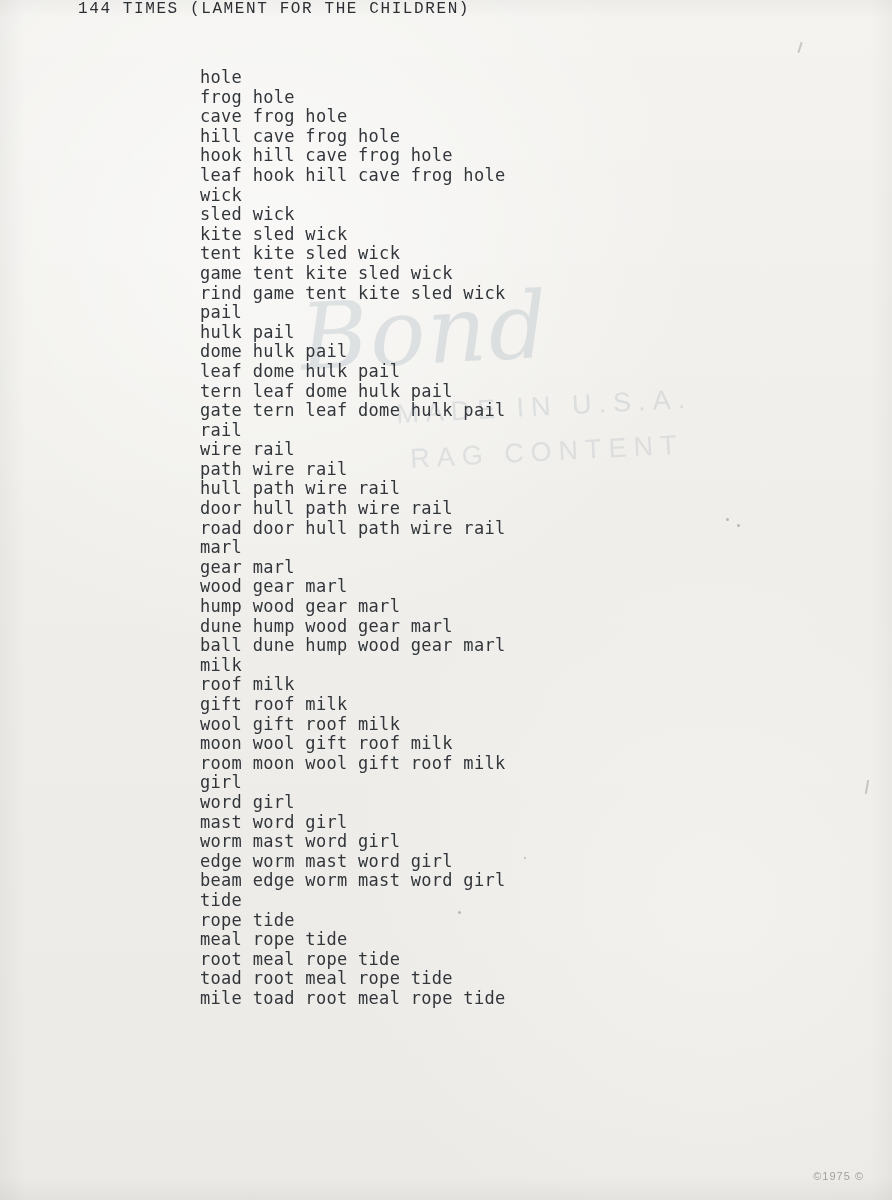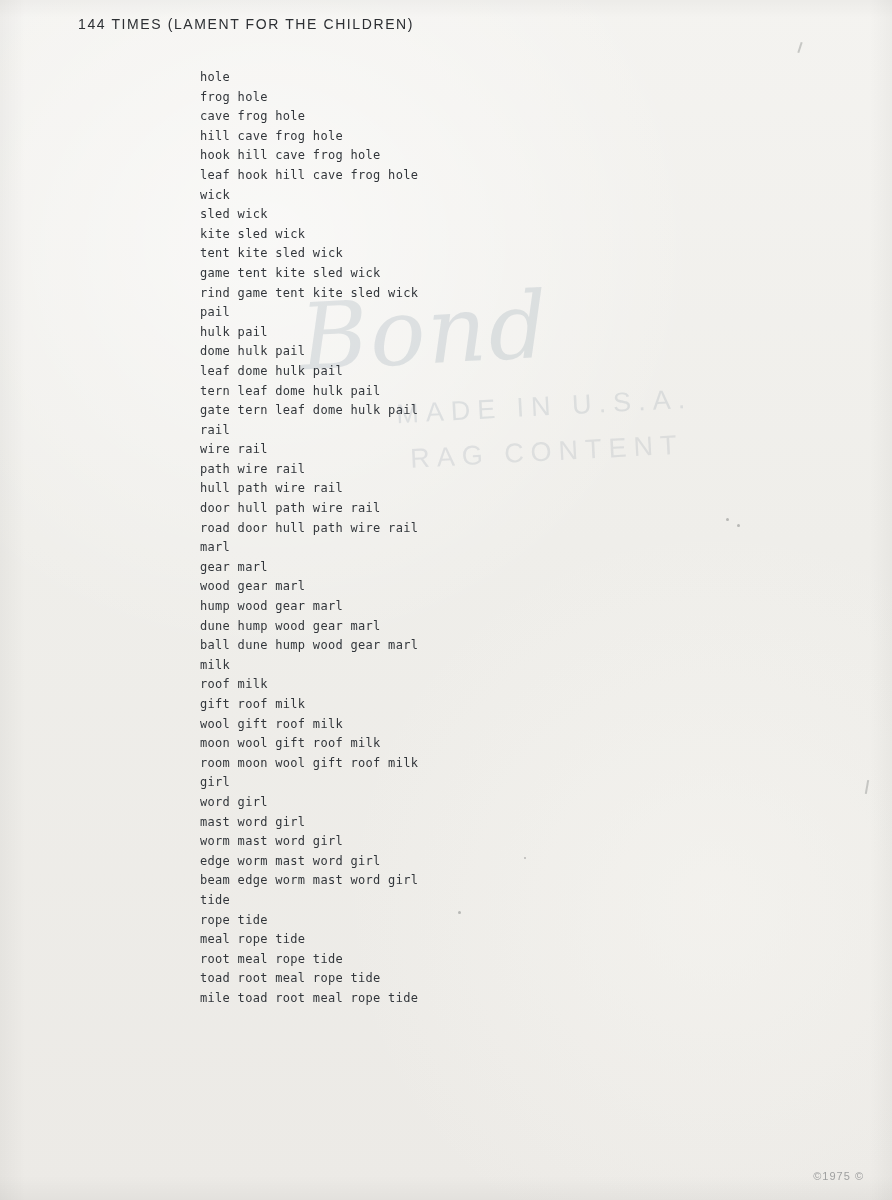--- a/index.html
+++ b/index.html
@@ -72,35 +72,35 @@
     letter-spacing: 7px;
     color: rgba(96, 116, 134, 0.14);
     transform: rotate(-3deg);
     white-space: nowrap;
   }
 
   
   .header-line {
     position: absolute;
     left: 78px;
-    top: 16px;
-    font-family: Liberation Sans, sans-serif;
-    font-size: 14px;
+    top: 0;
+    font-family: Liberation Mono, monospace;
+    font-size: 16px;
     letter-spacing: 1.6px;
     color: #2c2f33;
     white-space: nowrap;
   }
 
   
   .poem {
     position: absolute;
     left: 200px;
     top: 68px;
     font-family: "DejaVu Sans Mono", monospace;
-    font-size: 12px;
+    font-size: 17px;
     line-height: 19.6px;
     color: #32363b;
     letter-spacing: 0.3px;
     white-space: pre;
   }
   .poem .ln {
     display: block;
     white-space: pre;
   }
 

